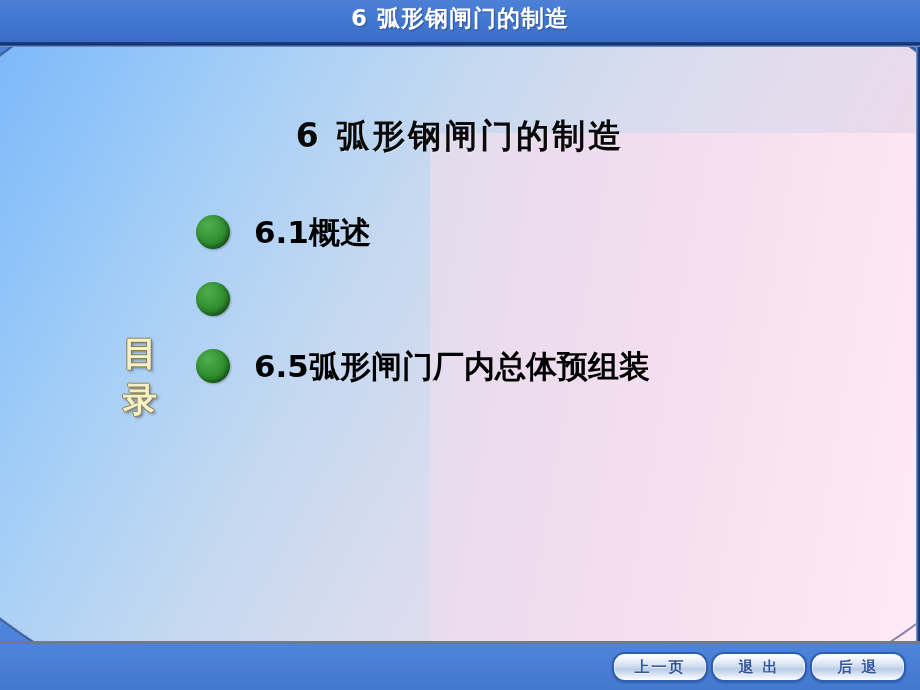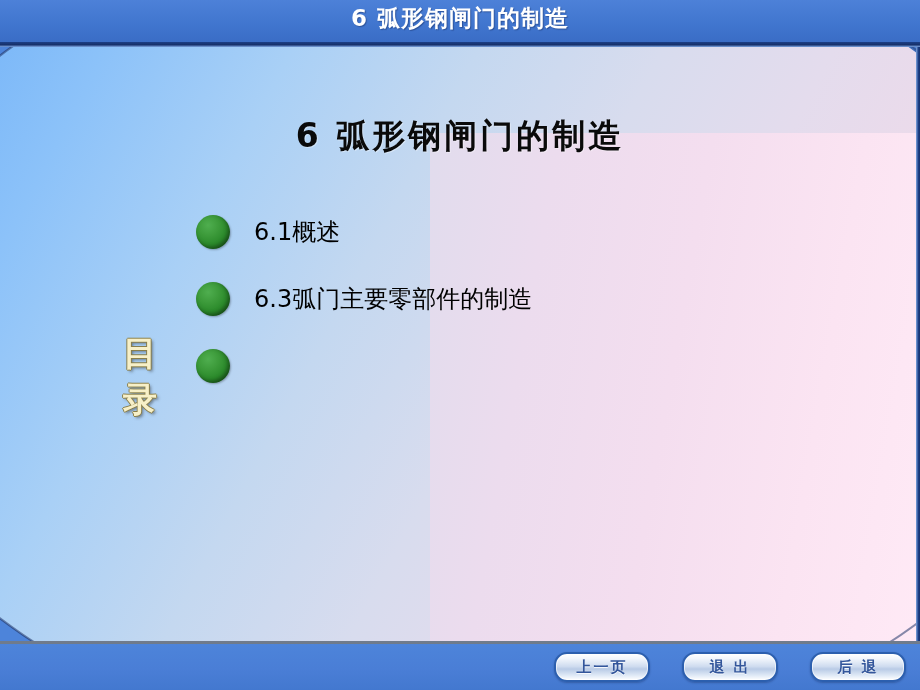--- a/index.html
+++ b/index.html
@@ -192,22 +192,22 @@
     width: 34px;
     height: 34px;
     border-radius: 50%;
     background: radial-gradient(circle at 36% 30%,
         #4fae4f 0%, #3d9b3b 32%, #2b8a2b 60%, #1f6b1f 85%, #185418 100%);
     box-shadow: inset -2px -2px 4px rgba(0,0,0,0.35),
                 1px 1px 2px rgba(0,0,0,0.28);
     margin-right: 24px;
   }
   .toc-text {
-    font-size: 24px;
-    font-weight: normal;
+    font-size: 31px;
+    font-weight: bold;
     color: #000000;
     letter-spacing: 0px;
     font-family: "DejaVu Sans", "Liberation Sans", sans-serif;
     white-space: nowrap;
     line-height: 34px;
   }
 
   
   #footer-bar {
     position: absolute;
@@ -217,21 +217,21 @@
     height: 46px;
     background: linear-gradient(180deg, #4d84da 0%, #4a7ed6 55%, #4378cf 100%);
     z-index: 8;
   }
   #nav-buttons {
     position: absolute;
     right: 14px;
     top: 652px;
     z-index: 9;
     display: flex;
-    gap: 32px;
+    gap: 3px;
   }
   .nav-btn {
     width: 92px;
     height: 26px;
     border-radius: 13px;
     border: 2px solid #2c5fae;
     background: linear-gradient(180deg,
       #ffffff 0%, #f2f6fc 18%, #cfdcef 48%, #b9cbe6 58%, #dfe9f6 82%, #ffffff 100%);
     box-shadow: inset 0 0 0 1px rgba(255,255,255,0.6),
                 0 1px 2px rgba(20,40,90,0.35);
@@ -277,30 +277,30 @@
   </div>
 
   <div id="toc-list">
 
     <div class="toc-item">
       <span class="bullet"></span>
       <span class="toc-text">6.1概述</span>
     </div>
 
 
+
     <div class="toc-item">
       <span class="bullet"></span>
-      <span class="toc-text">6.3弧门主要零部件的制造</span>
-    </div>
+    </div>
+
 
     <div class="toc-item">
       <span class="bullet"></span>
-    </div>
-
-
+      <span class="toc-text">6.5弧形闸门厂内总体预组装</span>
+    </div>
 
   </div>
 
   <div id="footer-bar"></div>
 
   <div id="nav-buttons">
     <div class="nav-btn">
       <span class="nav-btn-label">上一页</span>
     </div>
     <div class="nav-btn">

